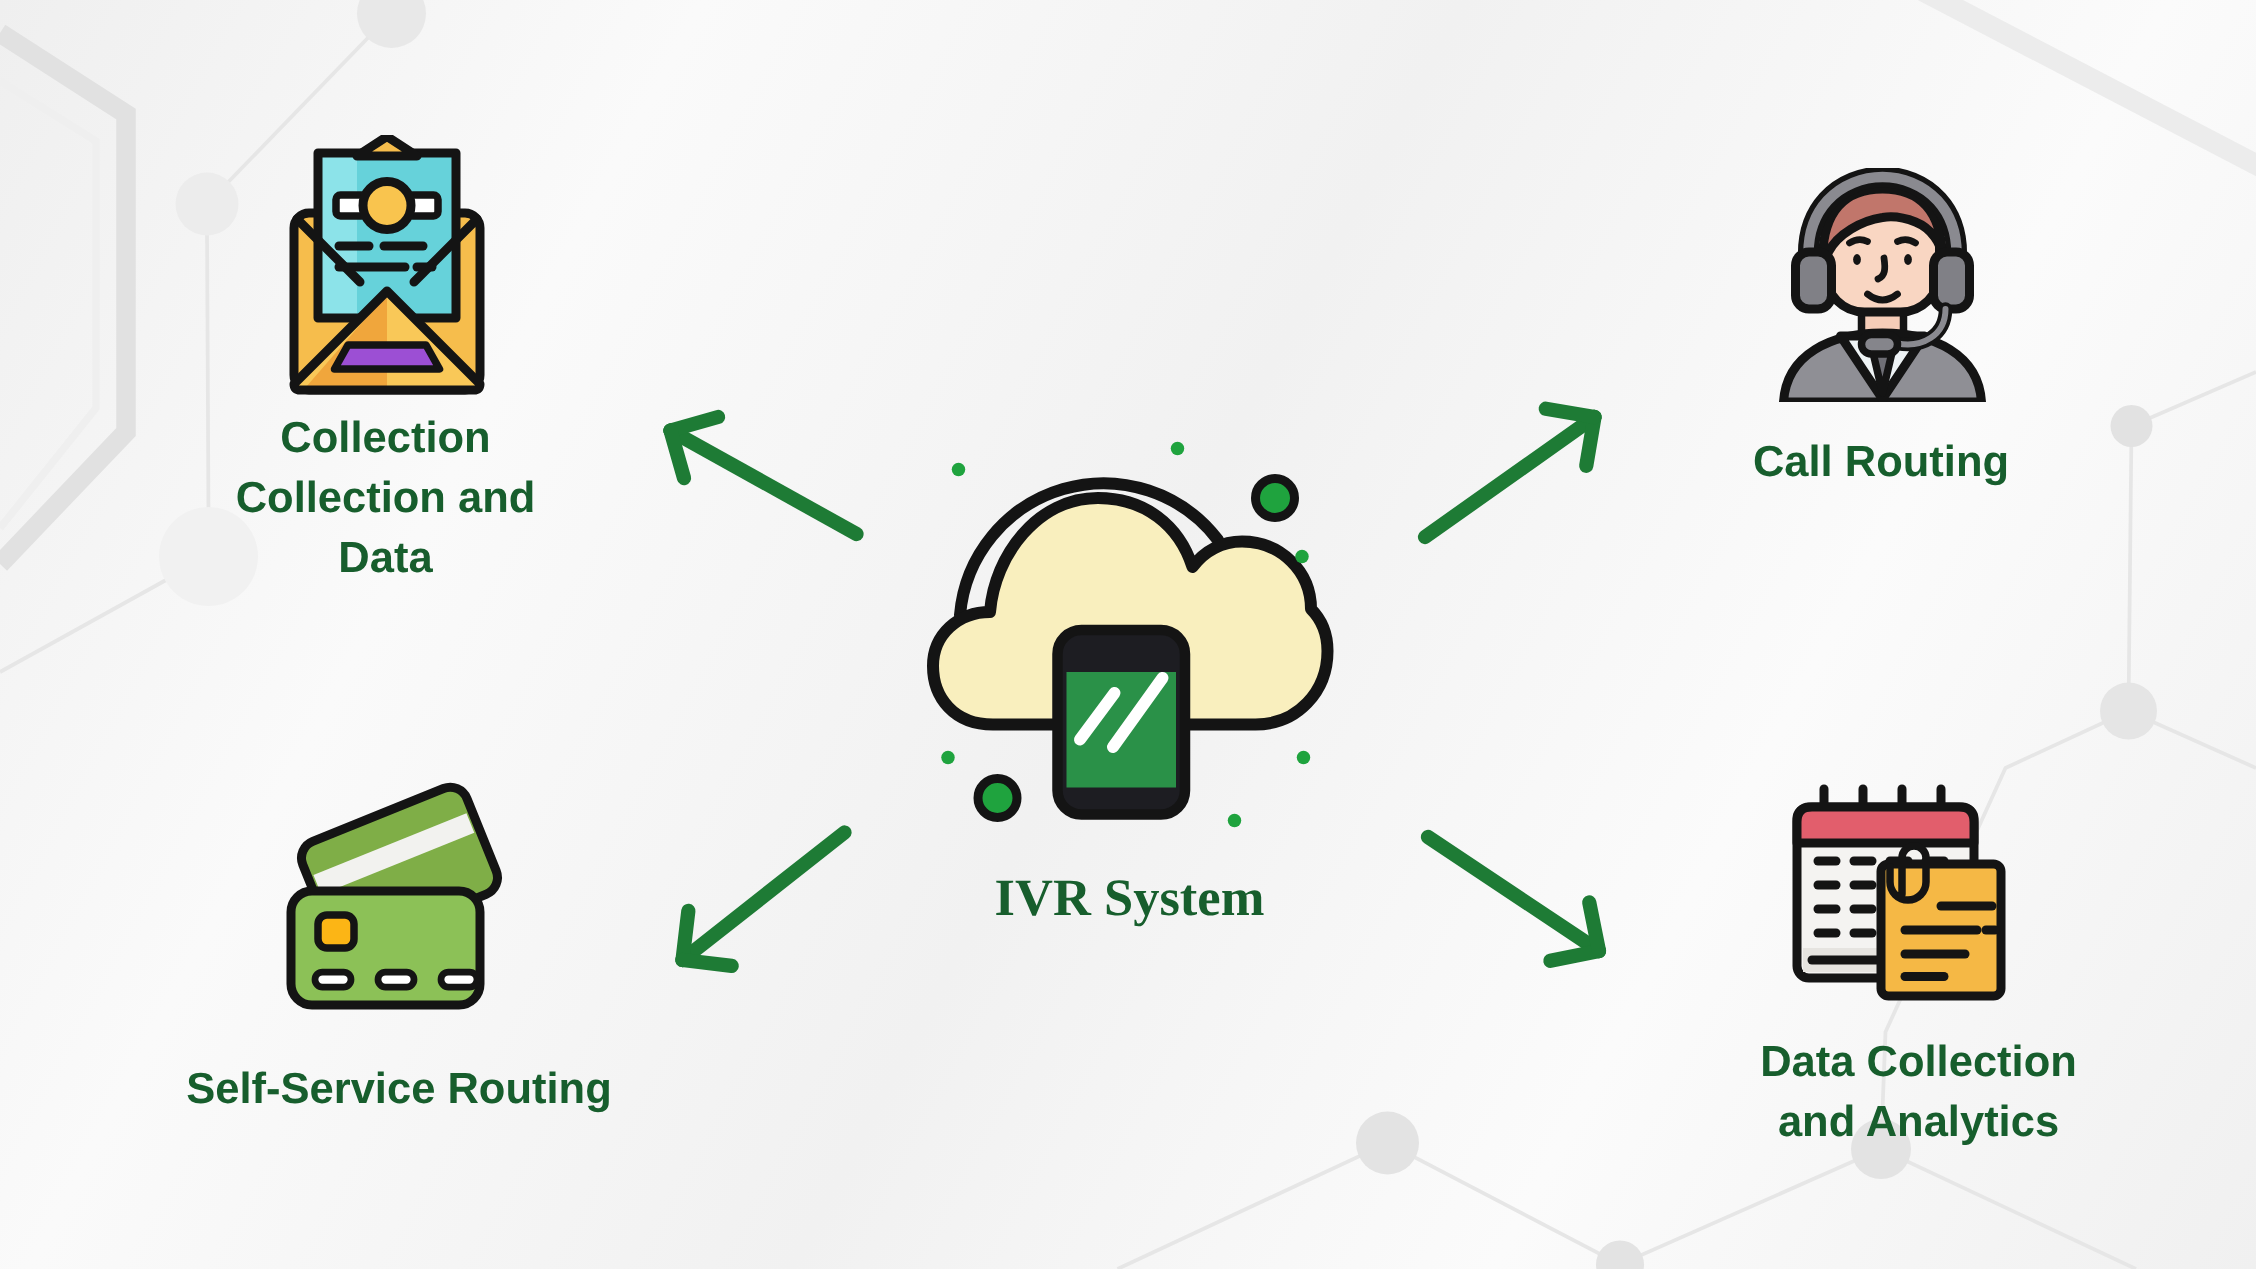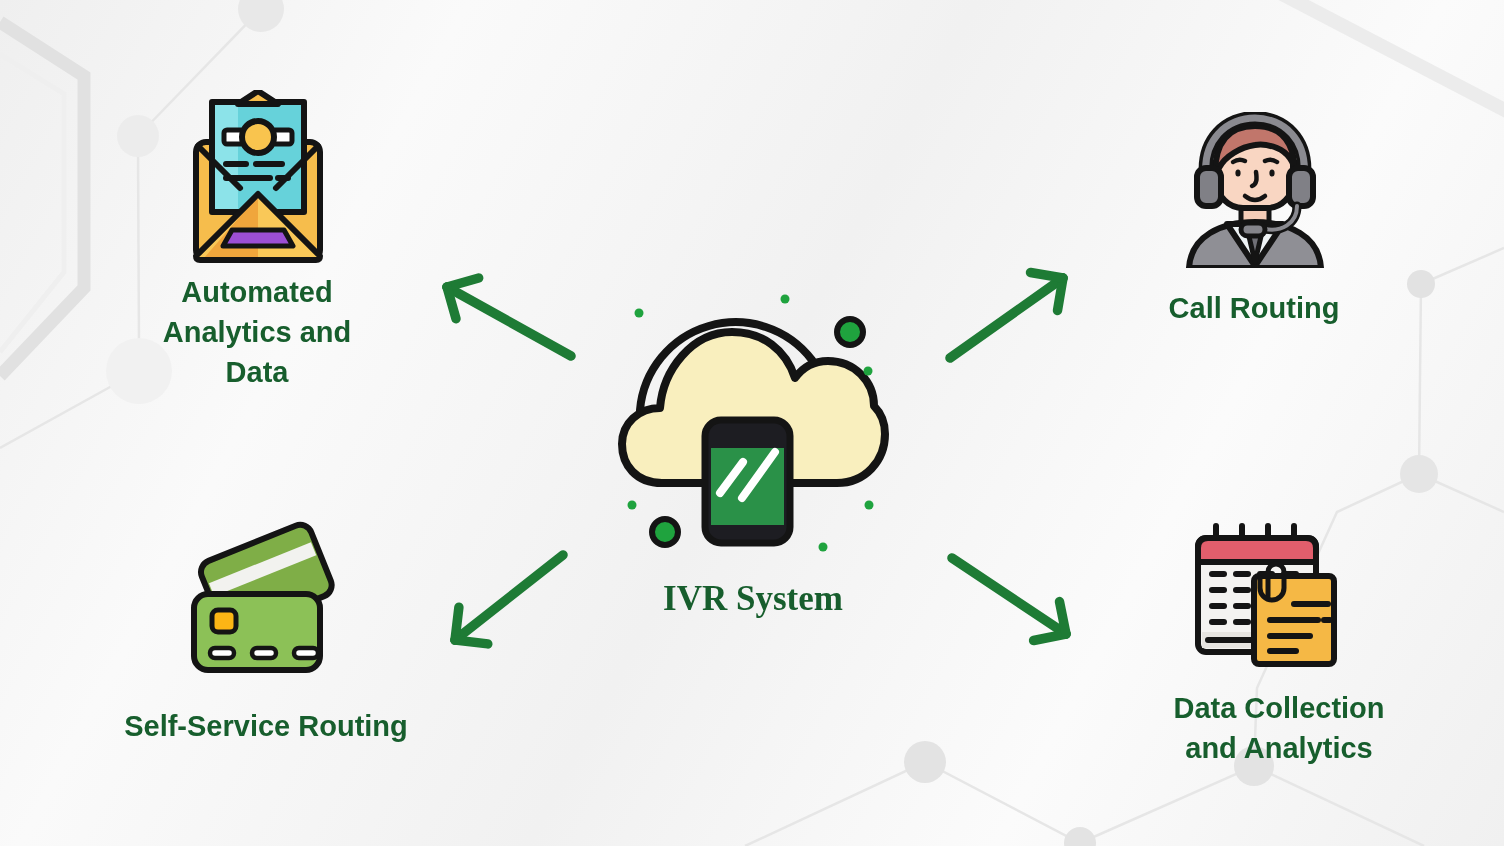--- a/index.html
+++ b/index.html
@@ -129,22 +129,22 @@
       <line x1="88" y1="88" x2="98" y2="88"></line>
       <line x1="8" y1="56" x2="50" y2="98"></line>
       <line x1="128" y1="56" x2="86" y2="98"></line>
     </g>
     <path d="M6 166 Q6 170 10 170 H126 Q130 170 130 166 L68 104 Z" fill="#f9c858"></path>
     <polygon points="68,106 68,168 14,168" fill="#f0a63c"></polygon>
     <path d="M6 166 Q6 170 10 170 H126 Q130 170 130 166 L68 104 Z" fill="none" stroke="#141414" stroke-width="6" stroke-linejoin="round"></path>
     <path d="M33 156 L42 140 H94 L103 156 Z" fill="#9c4fd4" stroke="#141414" stroke-width="5" stroke-linejoin="round"></path>
   </svg>
   <div class="node-label" style="left:117px;top:272px;width:280px;">
-    <div>Automated</div>
-    <div>Analytics and</div>
+    <div>Collection</div>
+    <div>Collection and</div>
     <div>Data</div>
   </div>
 
   <svg class="abs" style="left:1181px;top:112px;" viewBox="0 0 148 156" width="148" height="156">
     <rect x="60" y="92" width="28" height="22" fill="#f5cdb8" stroke="#141414" stroke-width="5"></rect>
     <path d="M8 156 C10 124 40 110 74 110 C108 110 138 124 140 156 Z" fill="#8f8f95" stroke="#141414" stroke-width="6" stroke-linejoin="round"></path>
     <polygon points="46,112 74,154 102,112" fill="#eef3f5" stroke="#141414" stroke-width="6" stroke-linejoin="round"></polygon>
     <polygon points="66,116 82,116 74,150" fill="#6f6f76" stroke="#141414" stroke-width="5" stroke-linejoin="round"></polygon>
     <rect x="36" y="22" width="76" height="74" rx="26" fill="#f9d6c2" stroke="#141414" stroke-width="6"></rect>
     <path d="M34 62 C34 26 52 14 74 14 C96 14 114 26 114 62 C114 50 106 40 96 36 C86 32 80 32 74 33 C60 35 44 44 38 56 C36 60 34 62 34 62 Z" fill="#c1766b" stroke="#141414" stroke-width="6" stroke-linejoin="round"></path>

